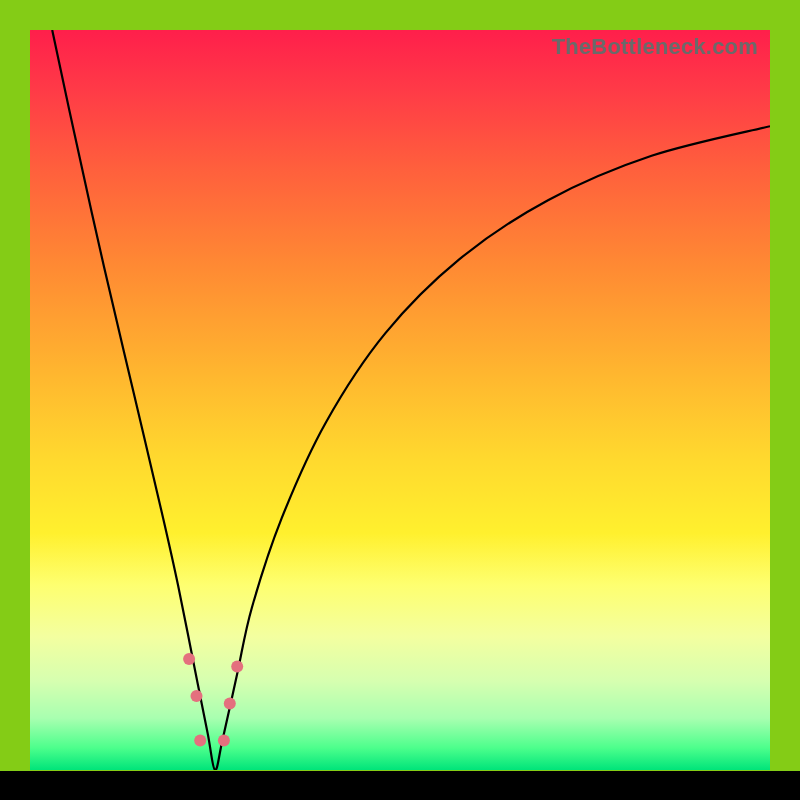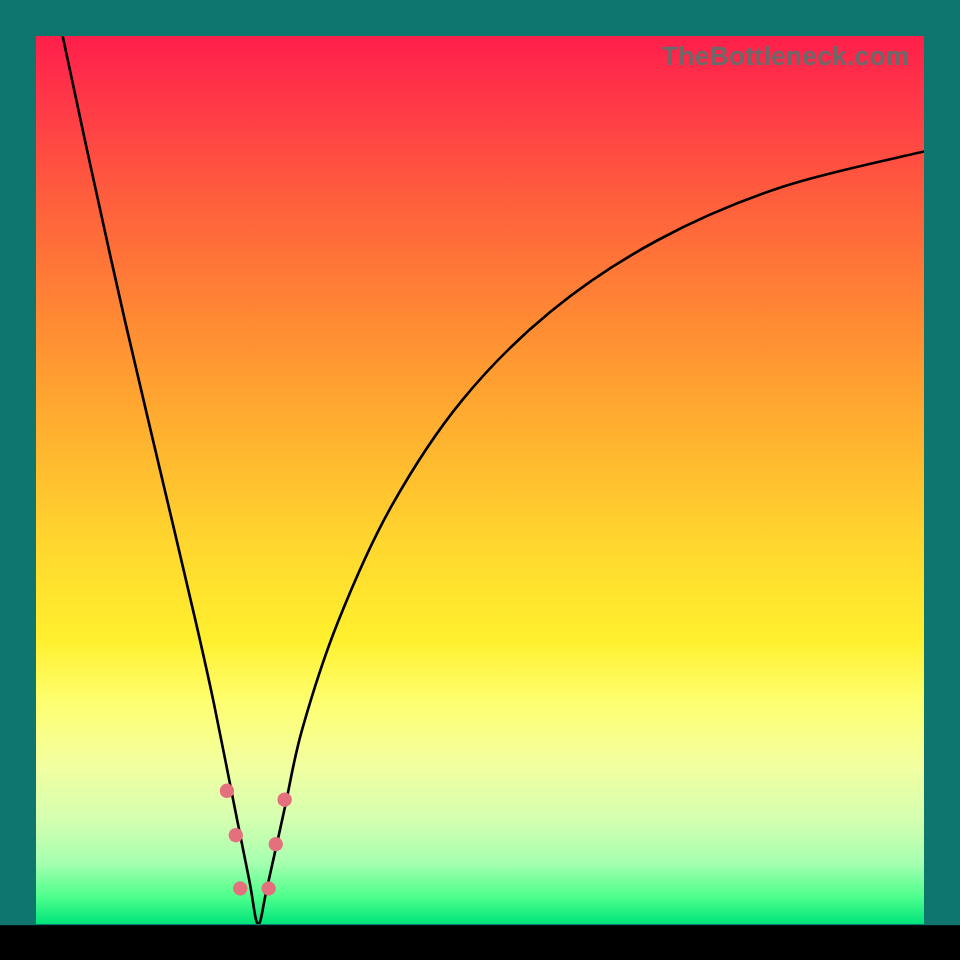--- a/index.html
+++ b/index.html
@@ -8,21 +8,21 @@
     width: 800px;
     height: 800px;
     overflow: hidden;
     background: #000;
     font-family: Arial, Helvetica, sans-serif;
   }
   .frame {
     position: relative;
     width: 800px;
     height: 771px;
-    background: #0f766e;
+    background: #84cc16;
   }
   .plot-area {
     position: absolute;
     left: 30px;
     top: 30px;
     width: 740px;
     height: 740px;
     background: linear-gradient(
       to bottom,
       #ff1f4b 0%,

